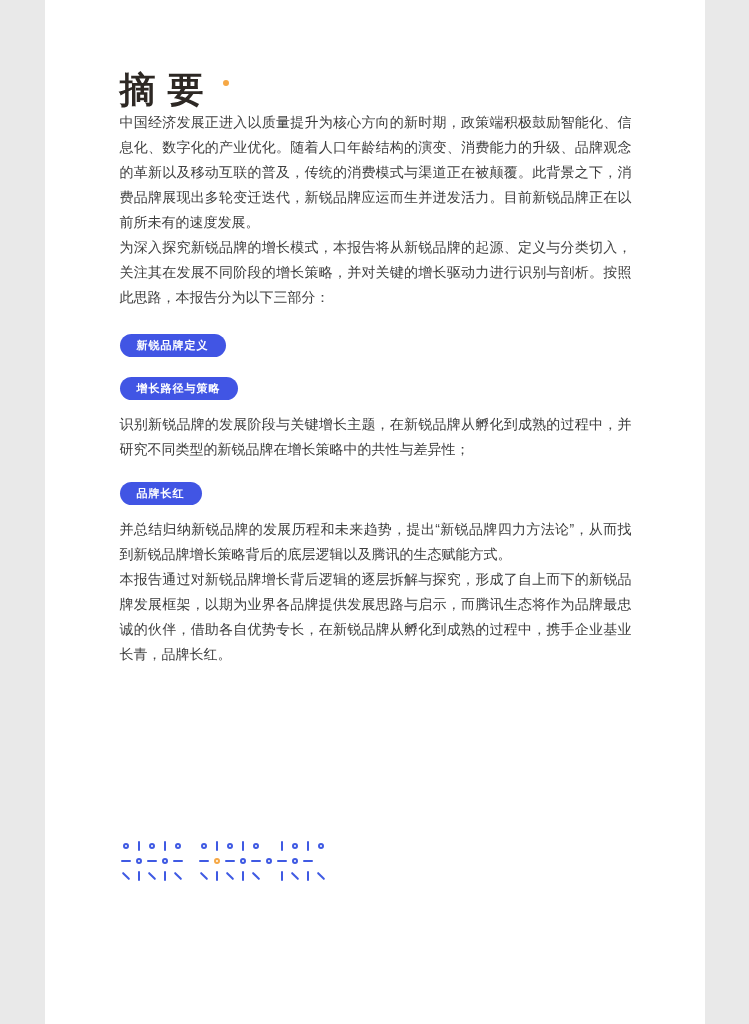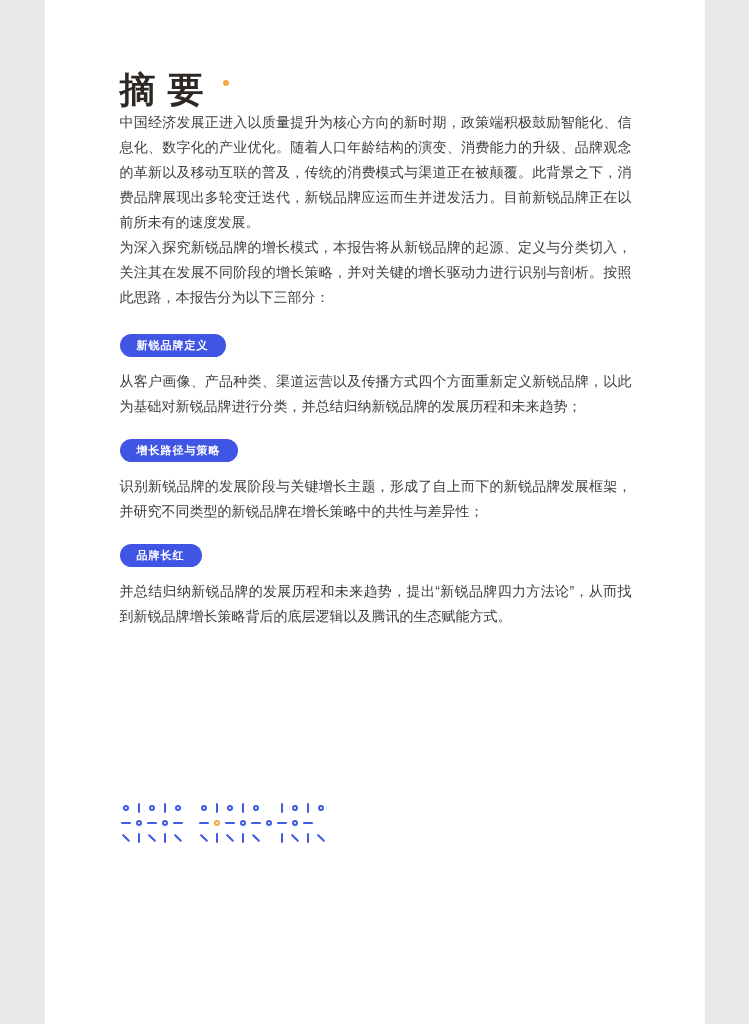--- a/index.html
+++ b/index.html
@@ -57,37 +57,37 @@
   </h1>
 
   <p class="body p1">中国经济发展正进入以质量提升为核心方向的新时期，政策端积极鼓励智能化、信息化、数字化的产业优化。随着人口年龄结构的演变、消费能力的升级、品牌观念的革新以及移动互联的普及，传统的消费模式与渠道正在被颠覆。此背景之下，消费品牌展现出多轮变迁迭代，新锐品牌应运而生并迸发活力。目前新锐品牌正在以前所未有的速度发展。</p>
 
   <p class="body p2">为深入探究新锐品牌的增长模式，本报告将从新锐品牌的起源、定义与分类切入，关注其在发展不同阶段的增长策略，并对关键的增长驱动力进行识别与剖析。按照此思路，本报告分为以下三部分：</p>
 
   <div class="section s1">
     <div>
       <span class="badge">新锐品牌定义</span>
     </div>
-    <p class="body">从客户画像、产品种类、渠道运营以及传播方式四个方面重新定义新锐品牌，以此为基础对新锐品牌进行分类，并总结归纳新锐品牌的发展历程和未来趋势；</p>
   </div>
 
   <div class="section s2">
     <div>
       <span class="badge">增长路径与策略</span>
     </div>
-    <p class="body">识别新锐品牌的发展阶段与关键增长主题，形成了自上而下的新锐品牌发展框架，并研究不同类型的新锐品牌在增长策略中的共性与差异性；</p>
+    <p class="body">识别新锐品牌的发展阶段与关键增长主题，在新锐品牌从孵化到成熟的过程中，并研究不同类型的新锐品牌在增长策略中的共性与差异性；</p>
   </div>
 
   <div class="section s3">
     <div>
       <span class="badge">品牌长红</span>
     </div>
     <p class="body">并总结归纳新锐品牌的发展历程和未来趋势，提出“新锐品牌四力方法论”，从而找到新锐品牌增长策略背后的底层逻辑以及腾讯的生态赋能方式。</p>
   </div>
 
+  <p class="body closing">本报告通过对新锐品牌增长背后逻辑的逐层拆解与探究，形成了自上而下的新锐品牌发展框架，以期为业界各品牌提供发展思路与启示，而腾讯生态将作为品牌最忠诚的伙伴，借助各自优势专长，在新锐品牌从孵化到成熟的过程中，携手企业基业长青，品牌长红。</p>
 
   <div class="pattern" id="pattern">
       <div class="p-row">
         <span class="cell">
           <i class="g-o"></i>
         </span>
         <span class="cell">
           <i class="g-v"></i>
         </span>
         <span class="cell">

